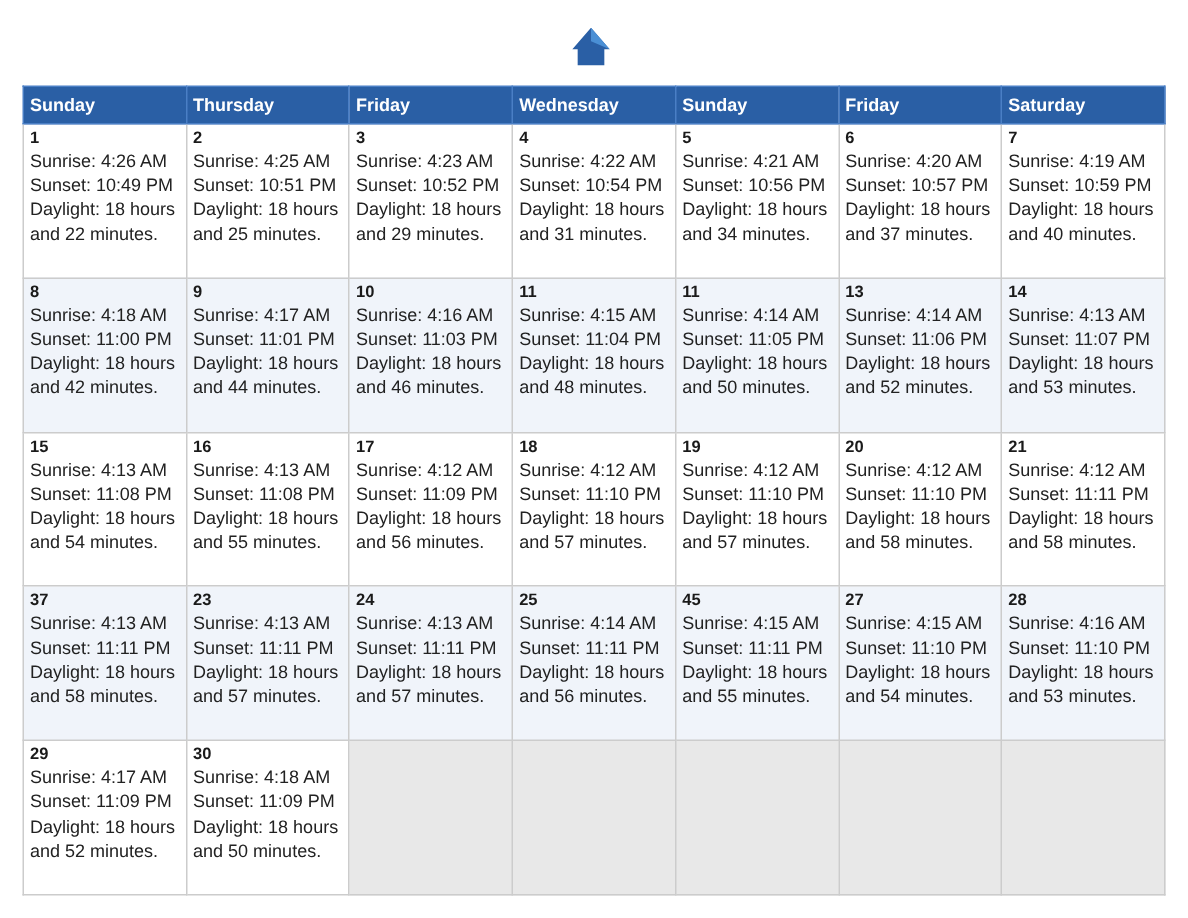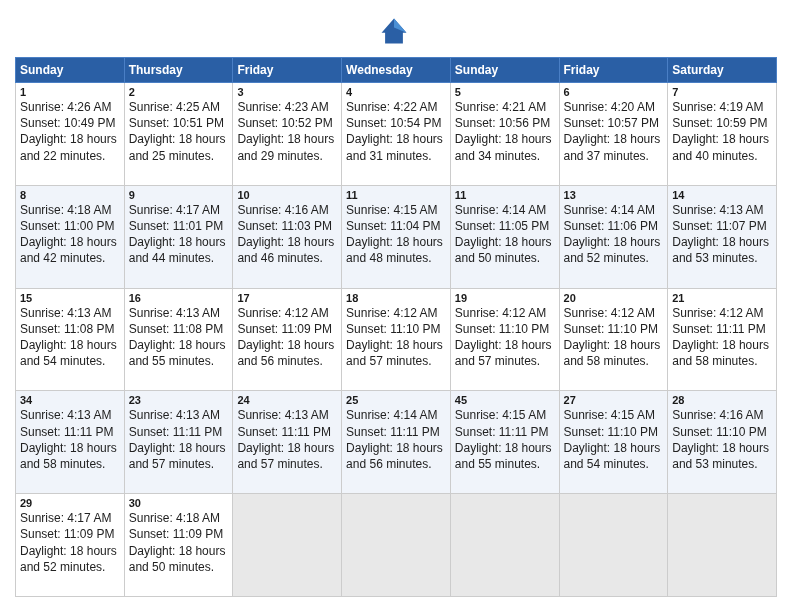--- a/index.html
+++ b/index.html
@@ -213,21 +213,21 @@
             <span class="day-num">20</span>
             <div class="cell-text">Sunrise: 4:12 AM<br>Sunset: 11:10 PM<br>Daylight: 18 hours<br>and 58 minutes.</div>
           </td>
           <td>
             <span class="day-num">21</span>
             <div class="cell-text">Sunrise: 4:12 AM<br>Sunset: 11:11 PM<br>Daylight: 18 hours<br>and 58 minutes.</div>
           </td>
         </tr>
         <tr>
           <td>
-            <span class="day-num">34</span>
+            <span class="day-num">37</span>
             <div class="cell-text">Sunrise: 4:13 AM<br>Sunset: 11:11 PM<br>Daylight: 18 hours<br>and 58 minutes.</div>
           </td>
           <td>
             <span class="day-num">23</span>
             <div class="cell-text">Sunrise: 4:13 AM<br>Sunset: 11:11 PM<br>Daylight: 18 hours<br>and 57 minutes.</div>
           </td>
           <td>
             <span class="day-num">24</span>
             <div class="cell-text">Sunrise: 4:13 AM<br>Sunset: 11:11 PM<br>Daylight: 18 hours<br>and 57 minutes.</div>
           </td>

